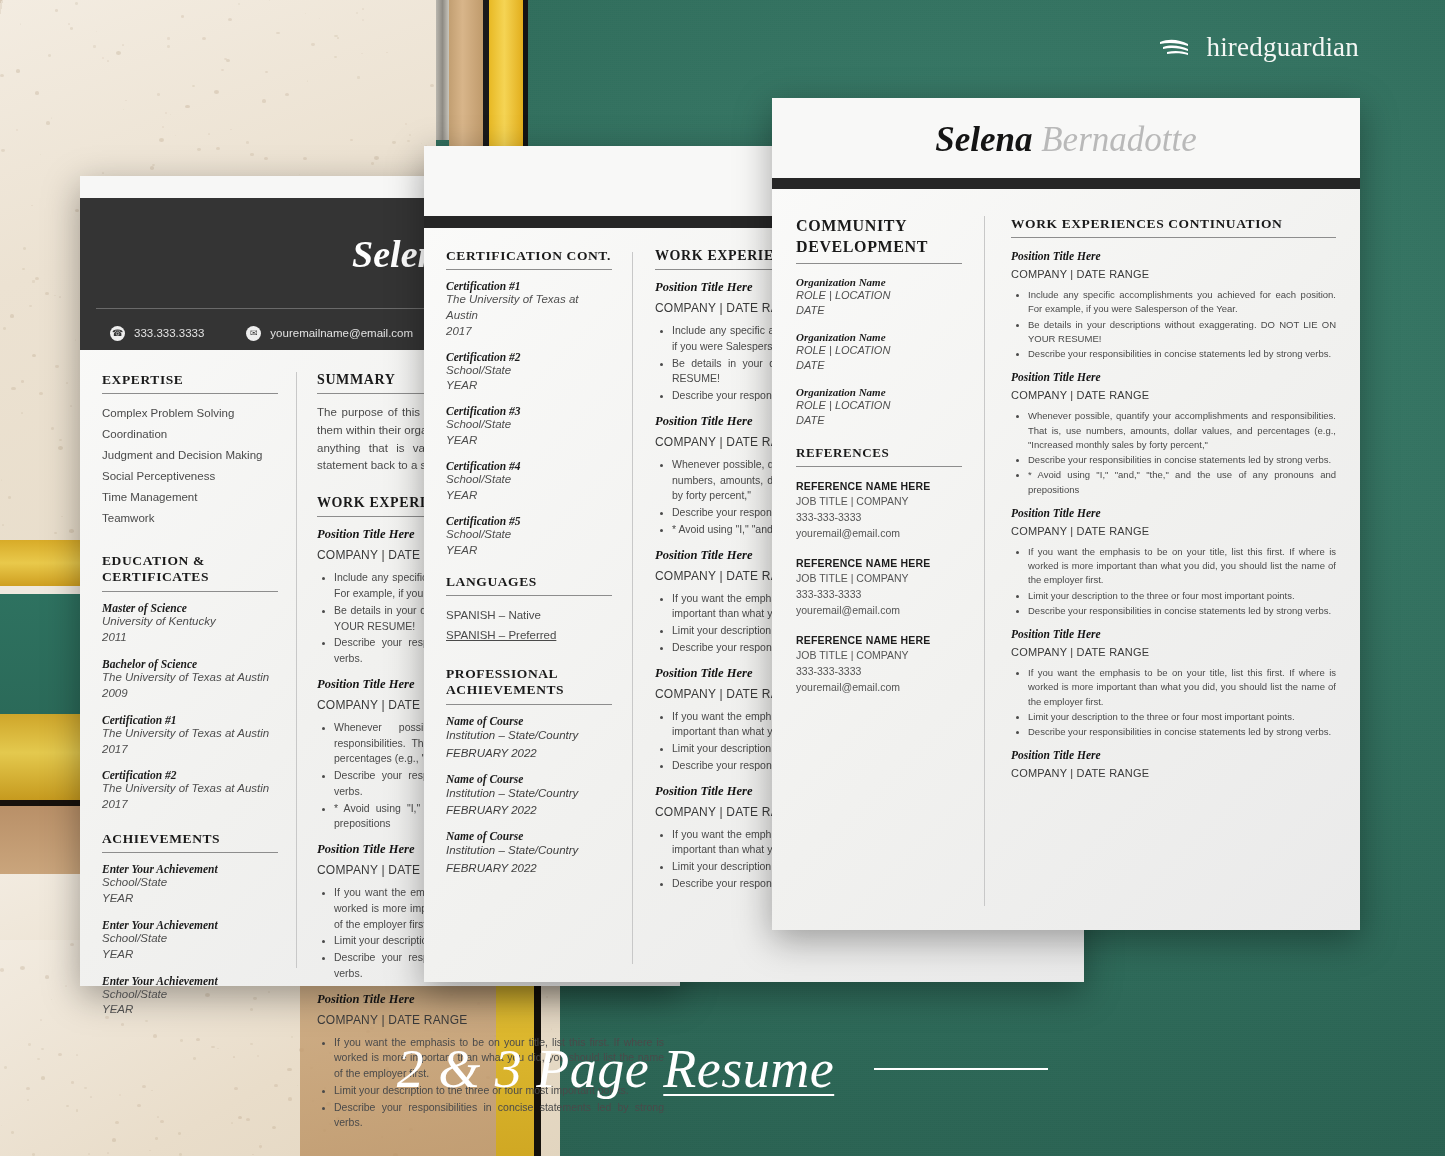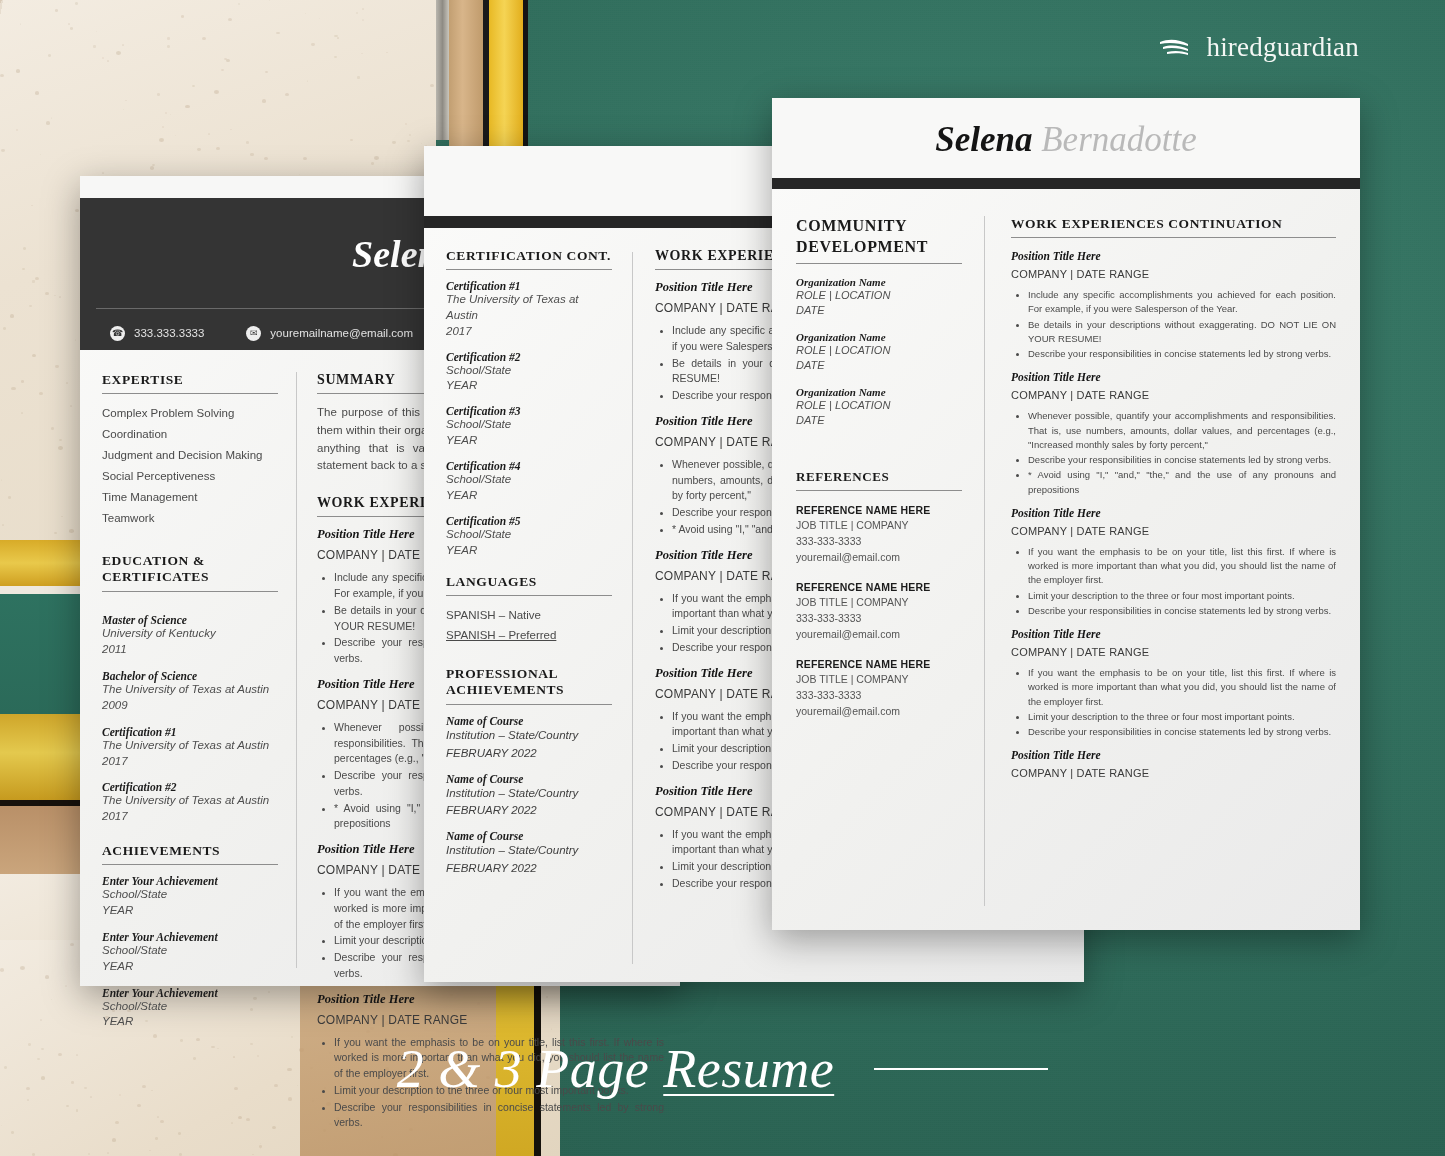--- a/index.html
+++ b/index.html
@@ -632,21 +632,21 @@
             <div class="body-s" style="font-size: 11.5px; line-height: 1.82;">Complex Problem Solving</div>
             <div class="body-s" style="font-size: 11.5px; line-height: 1.82;">Coordination</div>
             <div class="body-s" style="font-size: 11.5px; line-height: 1.82;">Judgment and Decision Making</div>
             <div class="body-s" style="font-size: 11.5px; line-height: 1.82;">Social Perceptiveness</div>
             <div class="body-s" style="font-size: 11.5px; line-height: 1.82;">Time Management</div>
             <div class="body-s" style="font-size: 11.5px; line-height: 1.82;">Teamwork</div>
           </div>
 
         <div class="sec-h" style="font-size:13.5px;margin-top:24px;line-height:1.25">EDUCATION &amp; CERTIFICATES</div>
         <div class="sec-rule"></div>
-        <div id="p1-education" style="margin-top:22px">
+        <div id="p1-education" style="margin-top:10px">
             <div class="entry" style="margin-bottom: 12px;">
               <div class="t" style="font-size: 11.5px;">Master of Science</div>
               <div class="s" style="font-size: 11.5px;">University of Kentucky</div>
               <div class="s" style="font-size: 11.5px;">2011</div>
             </div>
             <div class="entry" style="margin-bottom: 12px;">
               <div class="t" style="font-size: 11.5px;">Bachelor of Science</div>
               <div class="s" style="font-size: 11.5px;">The University of Texas at Austin</div>
               <div class="s" style="font-size: 11.5px;">2009</div>
             </div>
@@ -887,21 +887,21 @@
               <div class="s" style="font-size: 11px;">ROLE | LOCATION</div>
               <div class="s" style="font-size: 11px;">DATE</div>
             </div>
             <div class="entry" style="margin-bottom: 13px;">
               <div class="t" style="font-size: 11px;">Organization Name</div>
               <div class="s" style="font-size: 11px;">ROLE | LOCATION</div>
               <div class="s" style="font-size: 11px;">DATE</div>
             </div>
           </div>
 
-        <div class="sec-h" style="font-size:13px;margin-top:40px">REFERENCES</div>
+        <div class="sec-h" style="font-size:13px;margin-top:16px">REFERENCES</div>
         <div class="sec-rule"></div>
         <div id="p3-refs" style="margin-top:12px">
             <div style="margin-bottom: 14px;">
               <div style="font-size: 10.5px; font-weight: bold; color: rgb(28, 28, 28); letter-spacing: 0.2px; line-height: 1.5;">REFERENCE NAME HERE</div>
               <div style="font-size: 10.5px; color: rgb(85, 85, 85); line-height: 1.5;">JOB TITLE | COMPANY</div>
               <div style="font-size: 10.5px; color: rgb(85, 85, 85); line-height: 1.5;">333-333-3333</div>
               <div style="font-size: 10.5px; color: rgb(85, 85, 85); line-height: 1.5;">youremail@email.com</div>
             </div>
             <div style="margin-bottom: 14px;">
               <div style="font-size: 10.5px; font-weight: bold; color: rgb(28, 28, 28); letter-spacing: 0.2px; line-height: 1.5;">REFERENCE NAME HERE</div>

